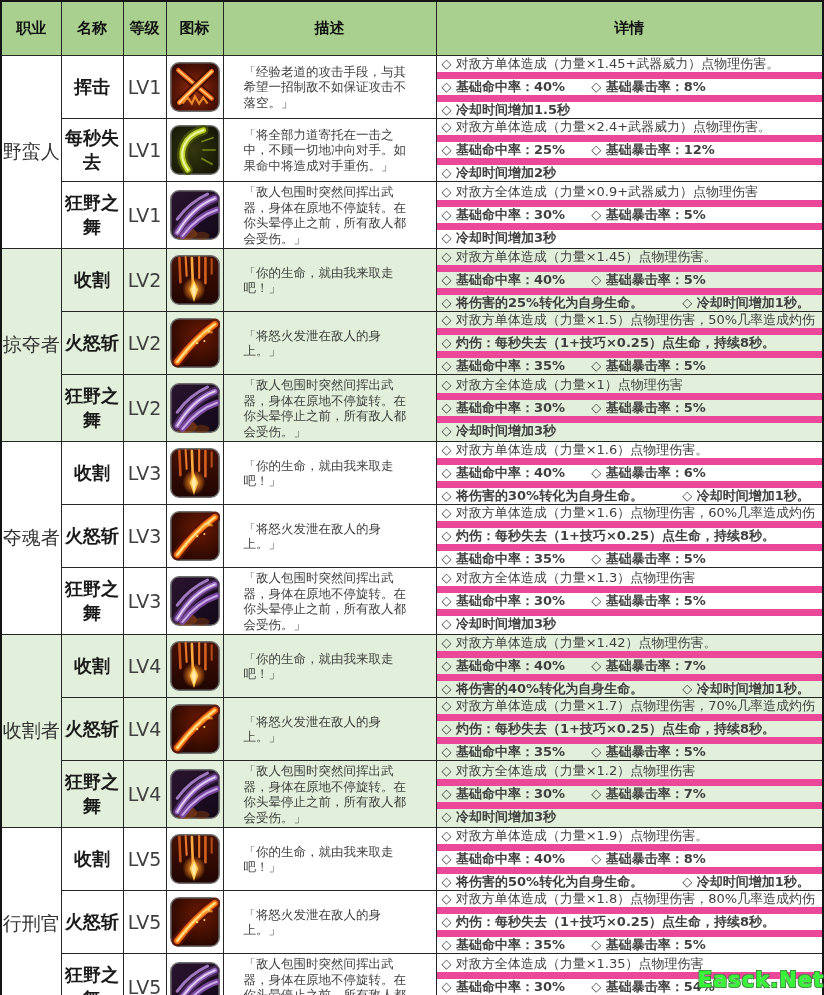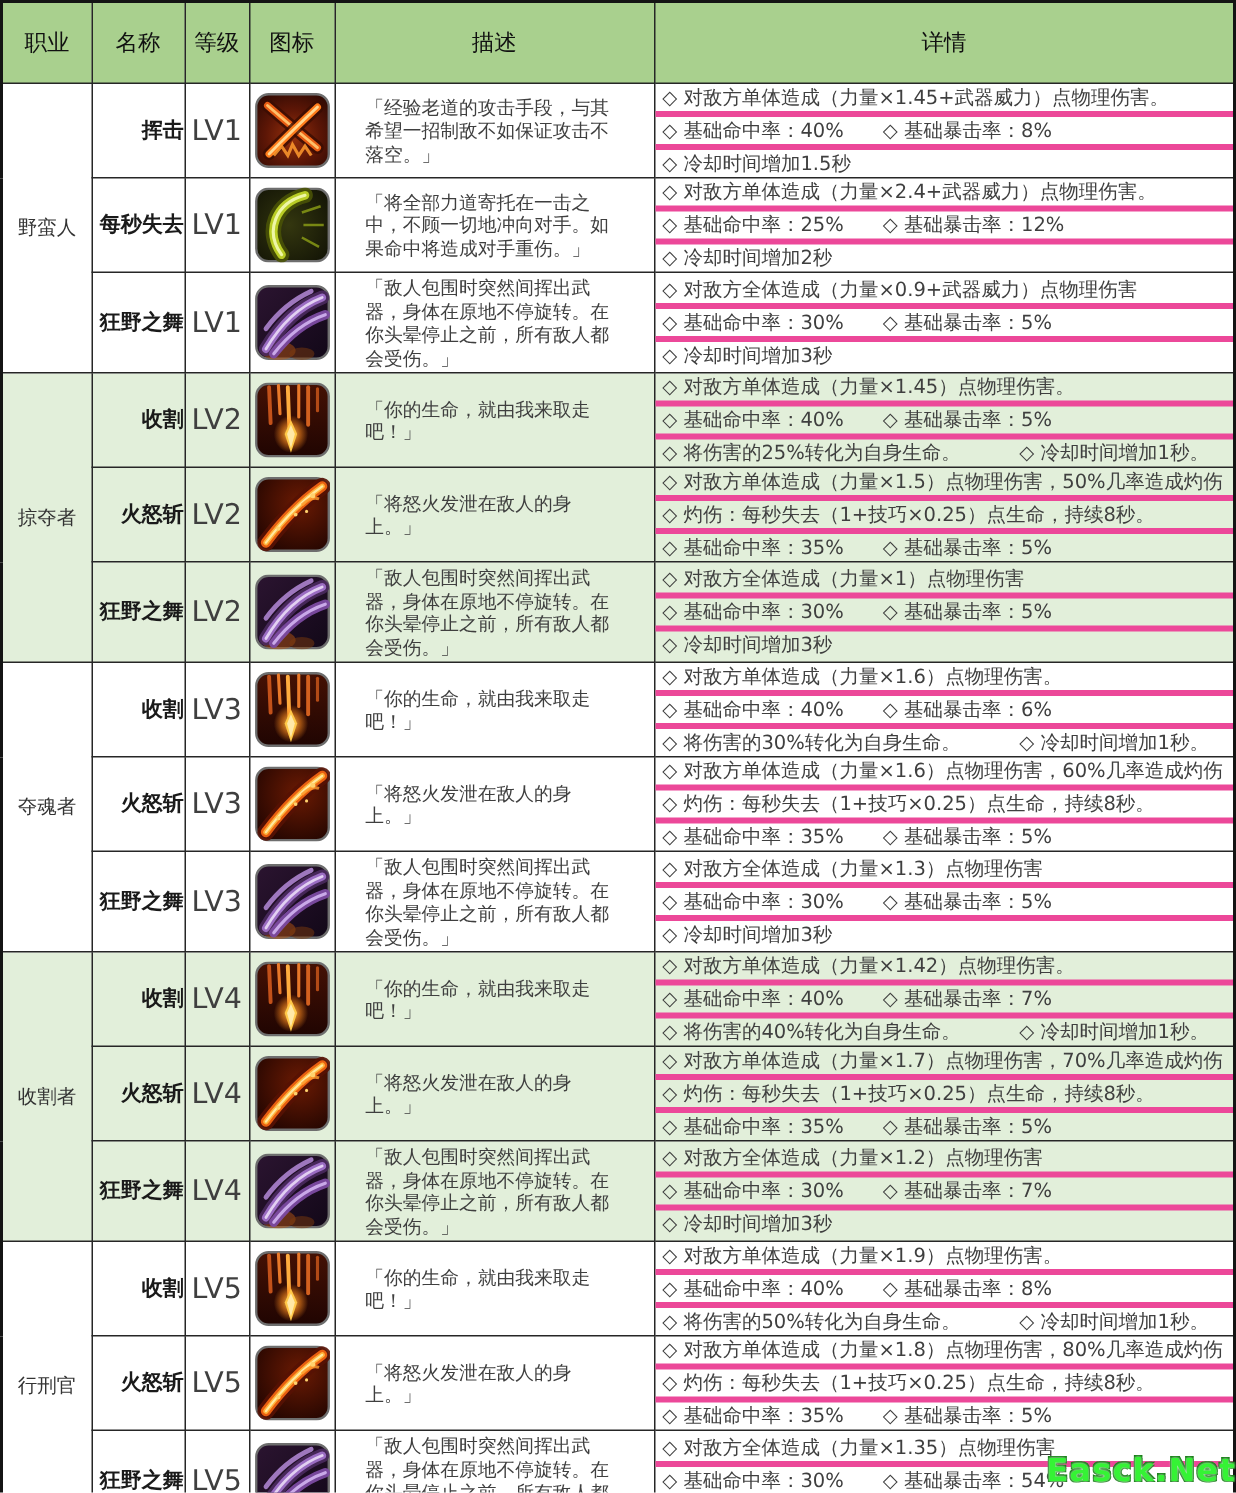--- a/index.html
+++ b/index.html
@@ -1,36 +1,36 @@
 <!DOCTYPE html>
 <html style="--header-bg: #a9d08e; --row-alt-bg: #e2efda; --row-bg: #ffffff; --wm-color: #35f335;"><head>
 <meta charset="utf-8">
 <style>
   html,body{margin:0;padding:0;}
   body{width:824px;height:995px;position:relative;background:#ffffff;
        font-family:"DejaVu Sans","Liberation Sans",sans-serif;color:#3f3f3f;}
   table#skills{width:824px;height:995px;border-collapse:collapse;table-layout:fixed;
        border:2px solid #141414;}
   th,td{border:1px solid #262626;padding:0;vertical-align:middle;}
-  thead th{background:var(--header-bg,#a9d08e);height:53px;font-size:15px;font-weight:normal;
+  thead th{background:var(--header-bg,#a9d08e);height:53px;font-size:15px;font-weight:bold;
        color:#111;text-align:center;}
   td{background:var(--row-bg,#ffffff);}
   tr.shaded td{background:var(--row-alt-bg,#e2efda);}
-  td.class-cell{text-align:center;font-size:13px;color:#333;}
-  td.name-cell{text-align:right;font-size:14px;font-weight:bold;color:#1a1a1a;}
+  td.class-cell{text-align:center;font-size:19px;color:#333;}
+  td.name-cell{text-align:center;font-size:18px;font-weight:bold;color:#1a1a1a;}
   td.level-cell{text-align:center;font-size:19px;color:#3f3f3f;}
   td.icon-cell{text-align:center;}
   .skill-icon{display:inline-block;width:50px;height:50px;vertical-align:middle;}
   .skill-icon svg{display:block;width:50px;height:50px;}
   td.desc-cell{font-size:12.5px;line-height:15.5px;color:#3f3f3f;padding:2px 20px;text-align:left;}
   td.details-cell{padding:0;}
   .dcell{height:62px;display:flex;flex-direction:column;}
   .dline{flex:1;display:flex;align-items:center;padding-left:5px;font-size:13px;color:#3f3f3f;
        white-space:nowrap;overflow:hidden;}
-  .dline + .dline{border-top:4px solid #ec4899;}
+  .dline + .dline{border-top:7px solid #ec4899;font-weight:bold;}
   #watermark{position:absolute;right:0;bottom:3px;font-size:21px;font-weight:bold;
        letter-spacing:1px;color:var(--wm-color,#35f335);
        text-shadow:0 0 2px #ffffff,1px 1px 0 #0b7a0b,-1px -1px 0 #0b7a0b,1px -1px 0 #0b7a0b,-1px 1px 0 #0b7a0b;}
 </style>
 </head>
 <body>
 
 <table id="skills">
   <colgroup>
     <col style="width:60px">

